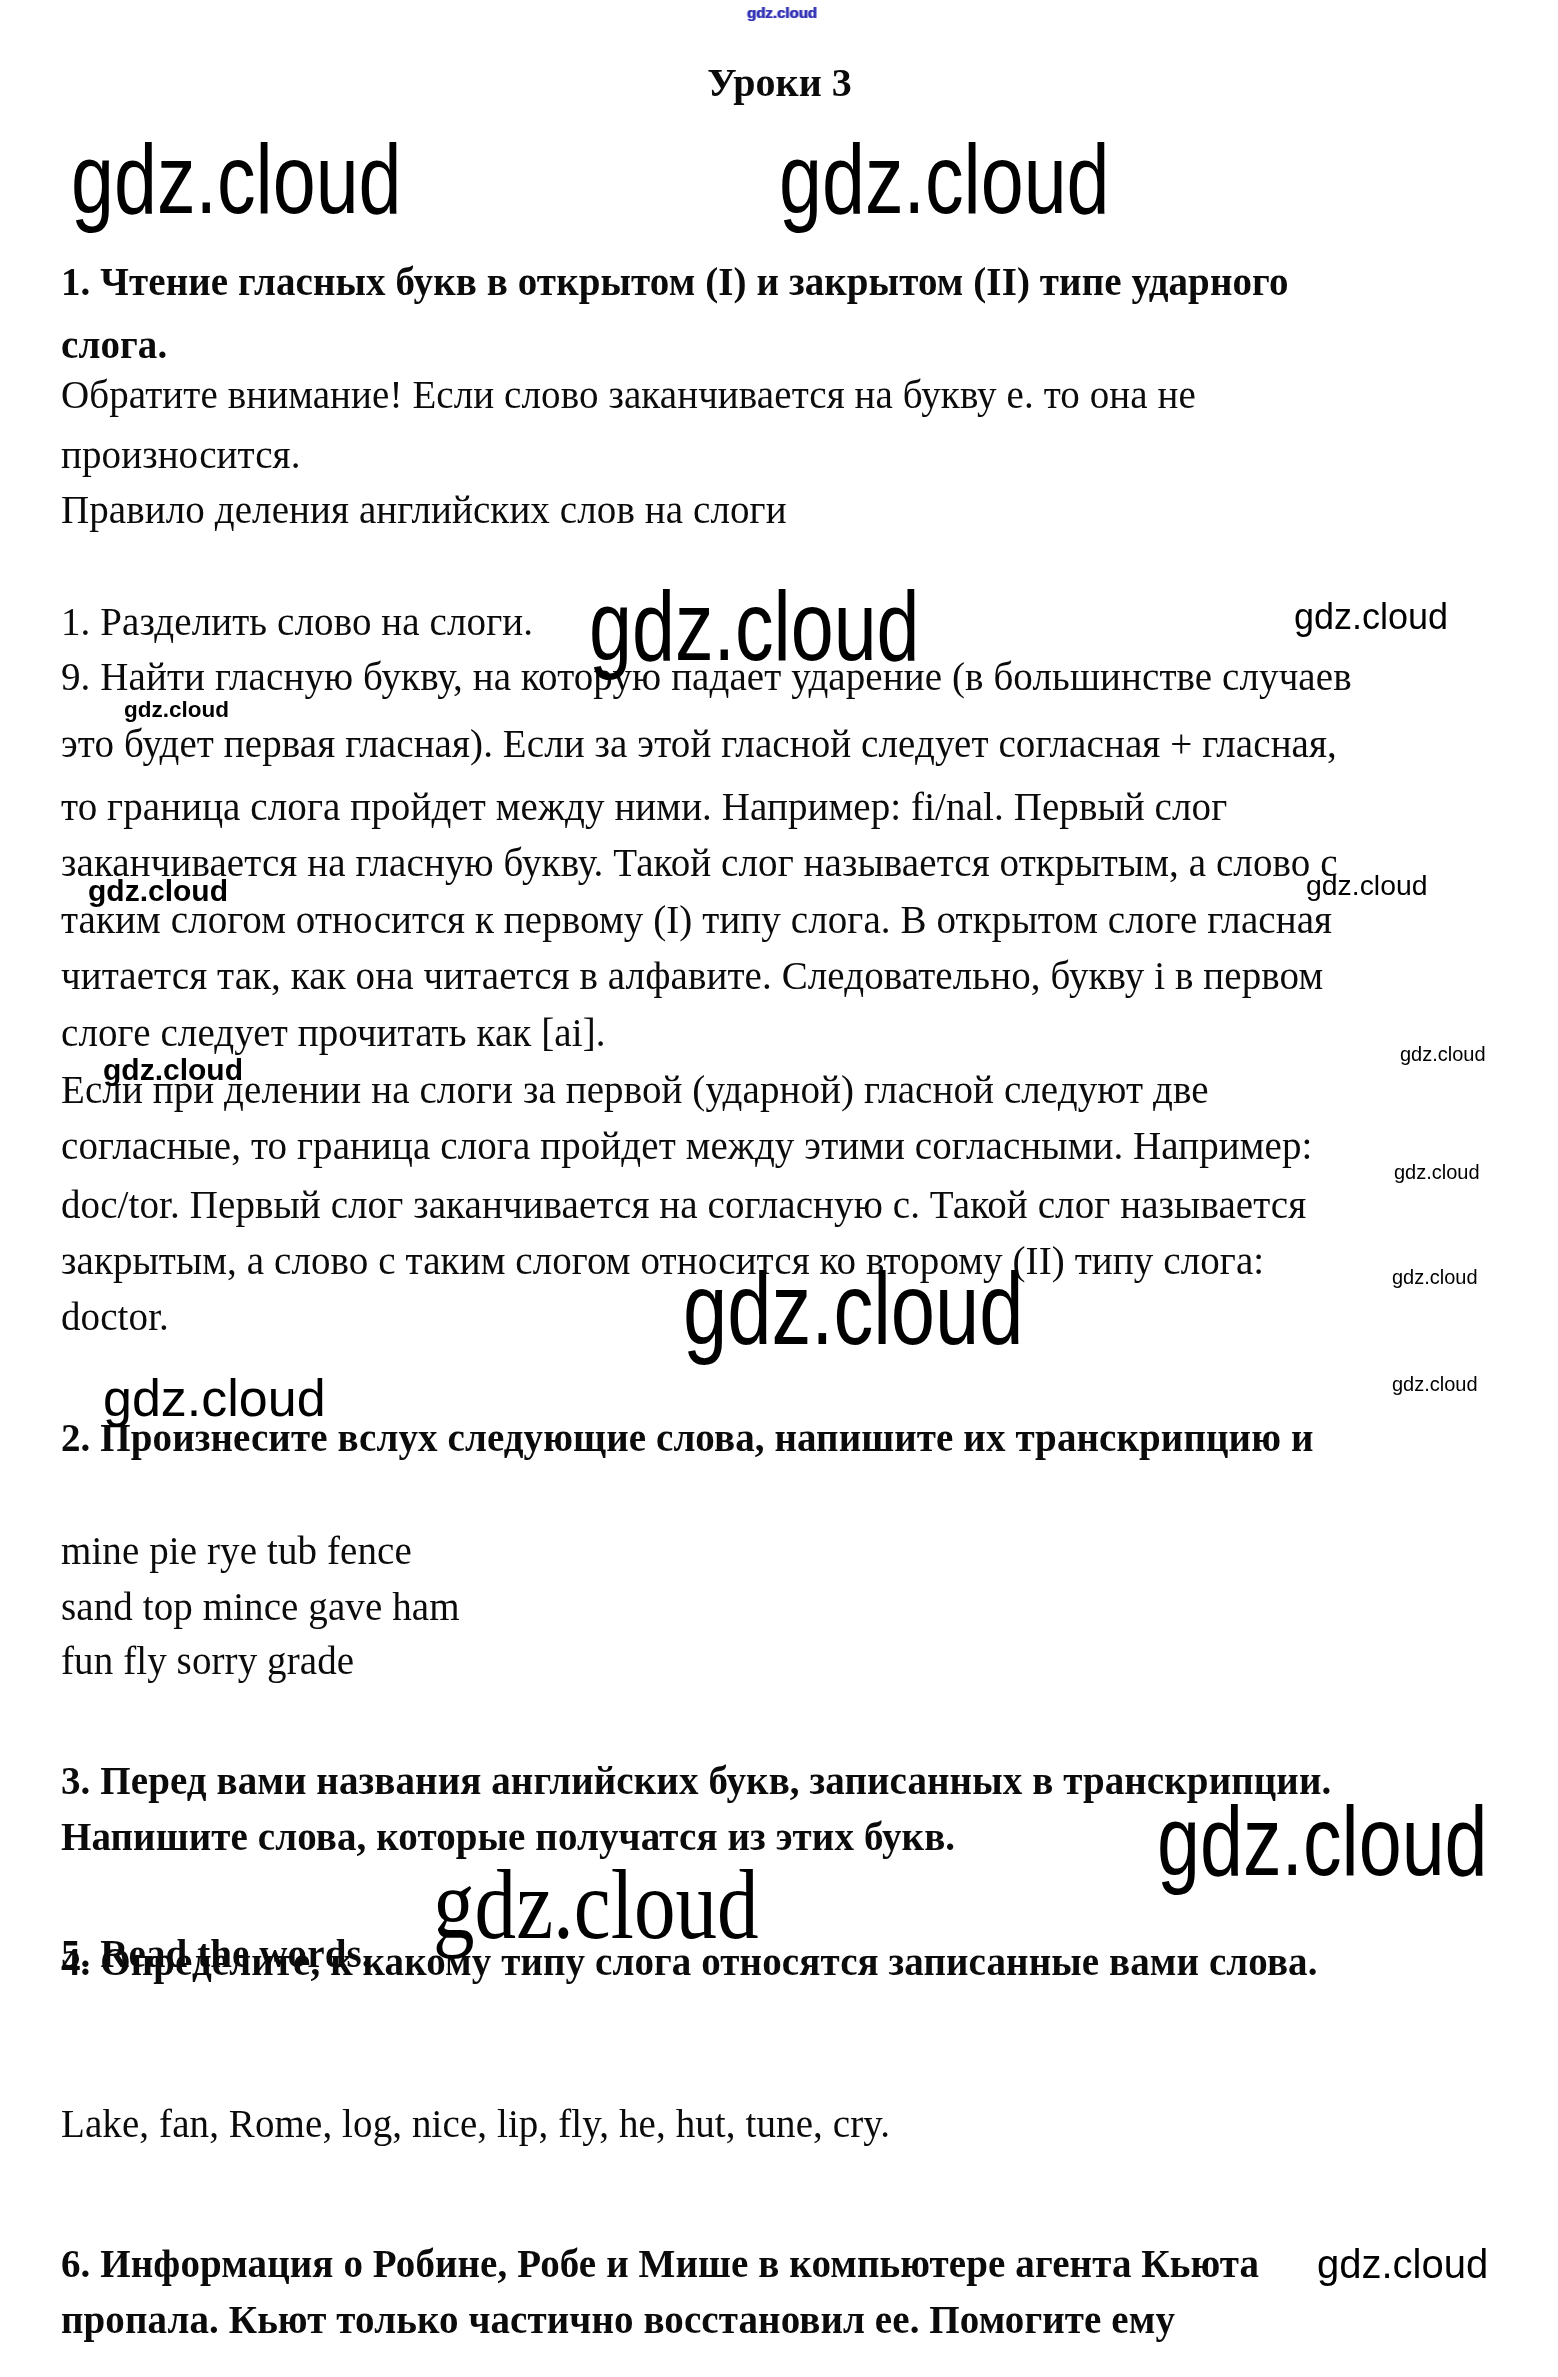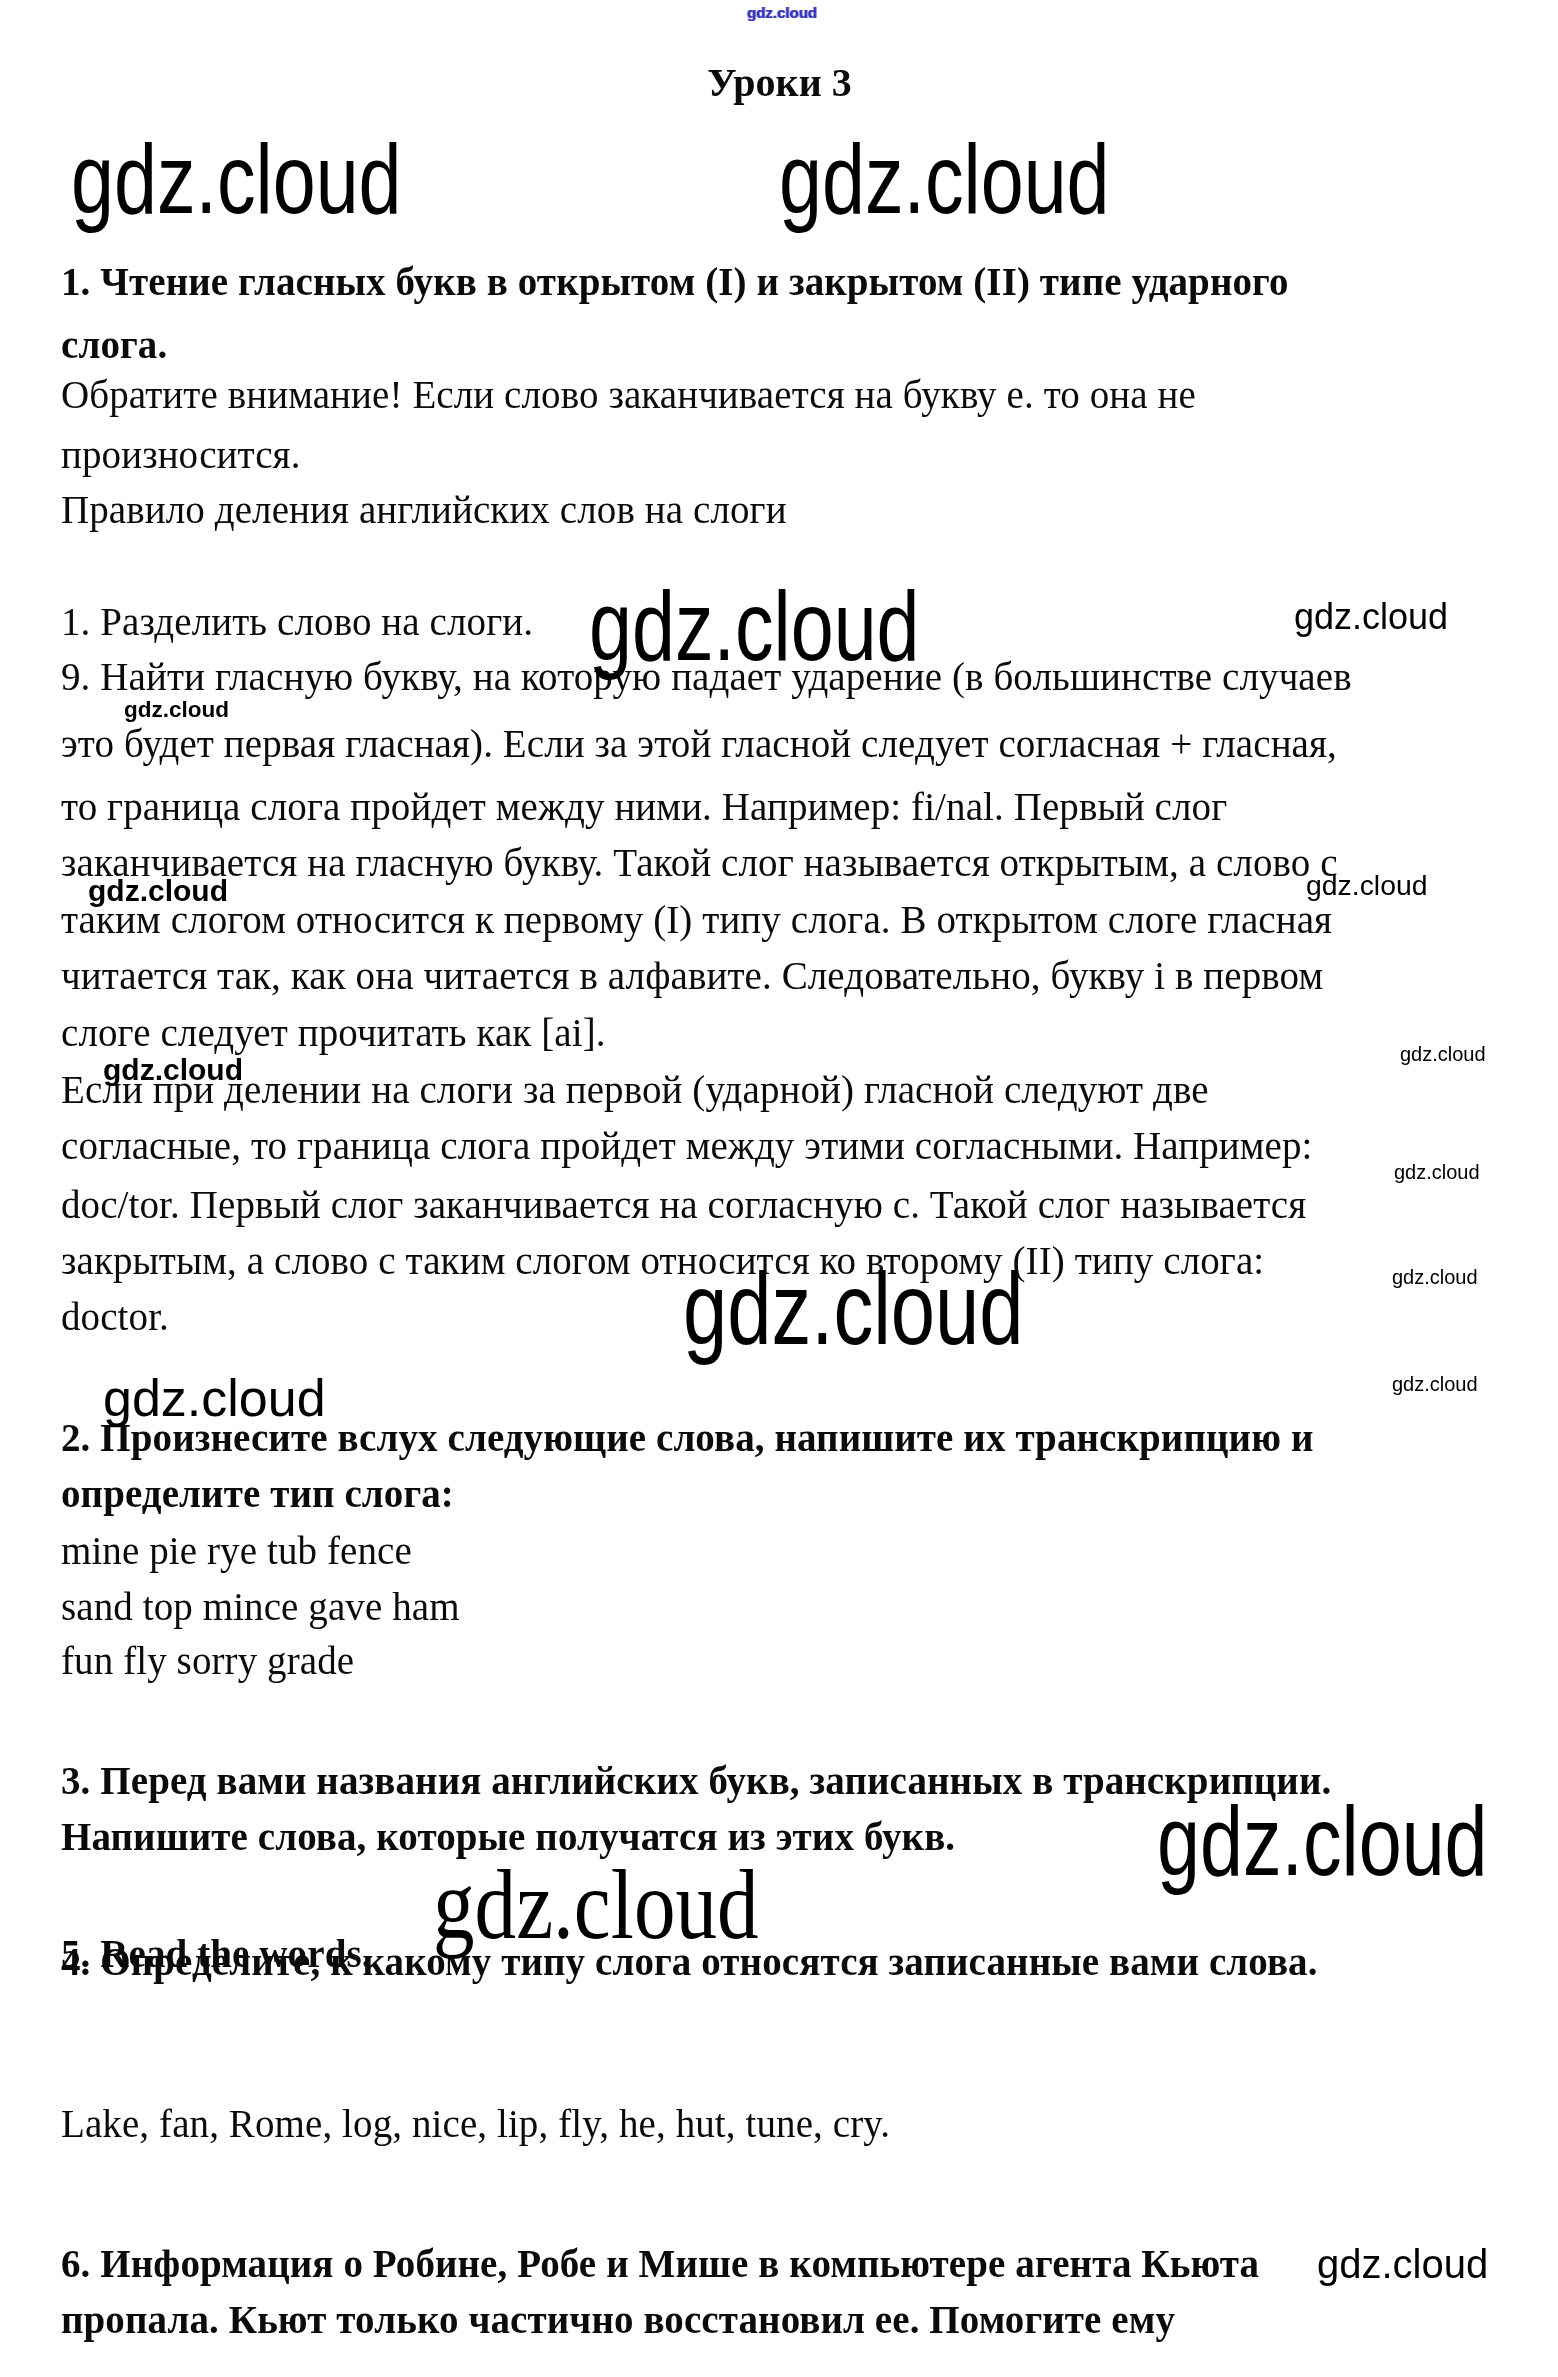--- a/index.html
+++ b/index.html
@@ -75,21 +75,20 @@
   <div class="ln" style="top:841px">заканчивается на гласную букву. Такой слог называется открытым, а слово с</div>
   <div class="ln" style="top:898px">таким слогом относится к первому (I) типу слога. В открытом слоге гласная</div>
   <div class="ln" style="top:954px">читается так, как она читается в алфавите. Следовательно, букву i в первом</div>
   <div class="ln" style="top:1011px">слоге следует прочитать как [ai].</div>
   <div class="ln" style="top:1068px">Если при делении на слоги за первой (ударной) гласной следуют две</div>
   <div class="ln" style="top:1124px">согласные, то граница слога пройдет между этими согласными. Например:</div>
   <div class="ln" style="top:1183px">doc/tor. Первый слог заканчивается на согласную с. Такой слог называется</div>
   <div class="ln" style="top:1239px">закрытым, а слово с таким слогом относится ко второму (II) типу слога:</div>
   <div class="ln" style="top:1295px">doctor.</div>
   <div class="ln b" style="top:1416px">2. Произнесите вслух следующие слова, напишите их транскрипцию и</div>
-  <div class="ln b" style="top:1472px">определите тип слога:</div>
   <div class="ln" style="top:1529px">mine pie rye tub fence</div>
   <div class="ln" style="top:1585px">sand top mince gave ham</div>
   <div class="ln" style="top:1639px">fun fly sorry grade</div>
   <div class="ln b" style="top:1759px">3. Перед вами названия английских букв, записанных в транскрипции.</div>
   <div class="ln b" style="top:1815px">Напишите слова, которые получатся из этих букв.</div>
   <div class="ln b" style="top:1940px">4. Определите, к какому типу слога относятся записанные вами слова.</div>
   <div class="ln b" style="top:1932px">5. Read the words.</div>
   <div class="ln" style="top:2102px">Lake, fan, Rome, log, nice, lip, fly, he, hut, tune, cry.</div>
   <div class="ln b" style="top:2242px">6. Информация о Робине, Робе и Мише в компьютере агента Кьюта</div>
   <div class="ln b" style="top:2298px">пропала. Кьют только частично восстановил ее. Помогите ему</div>

